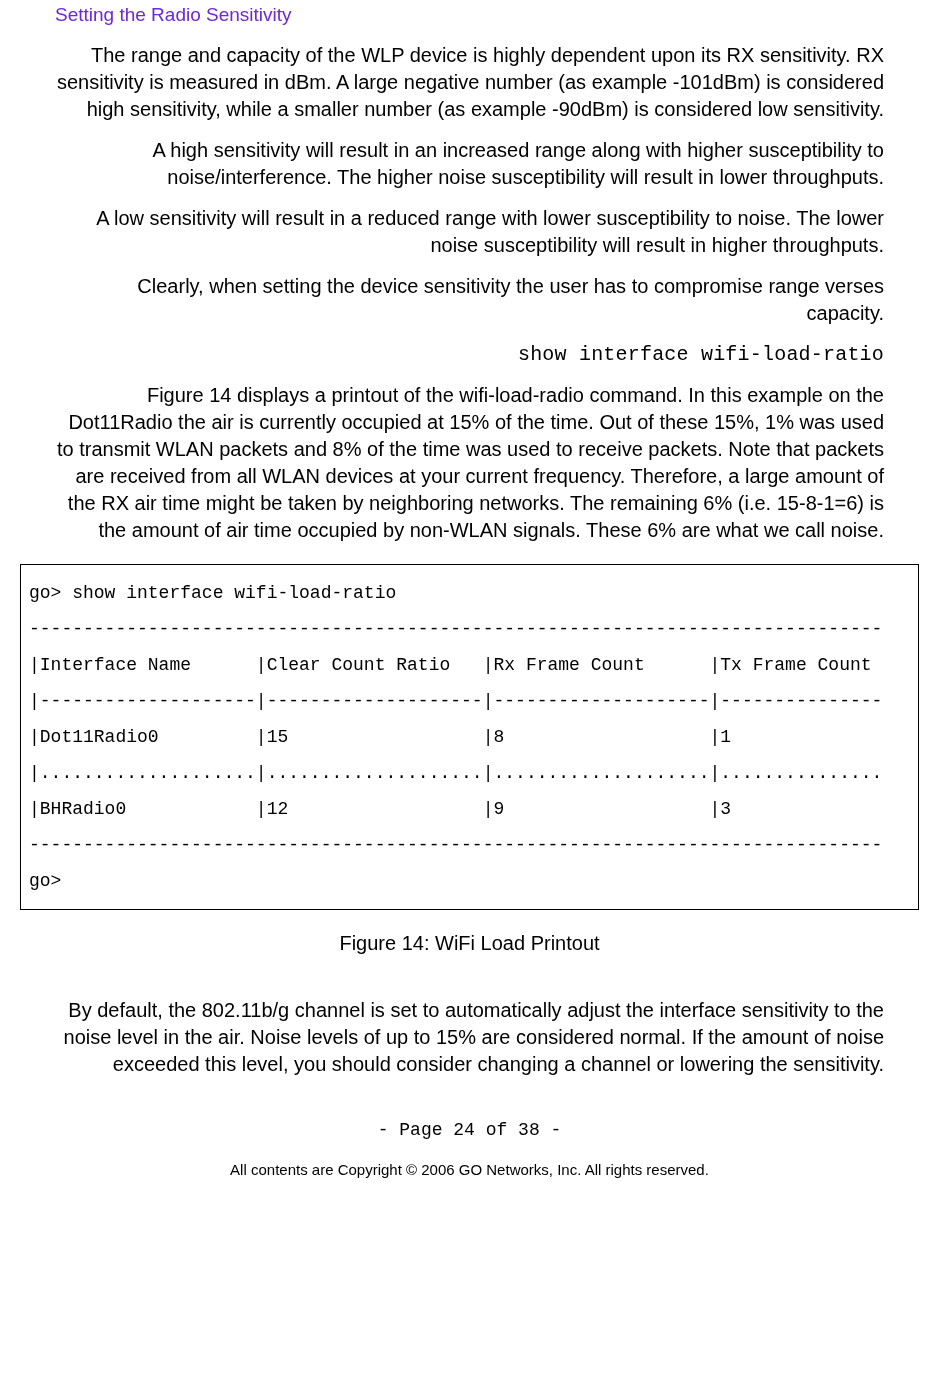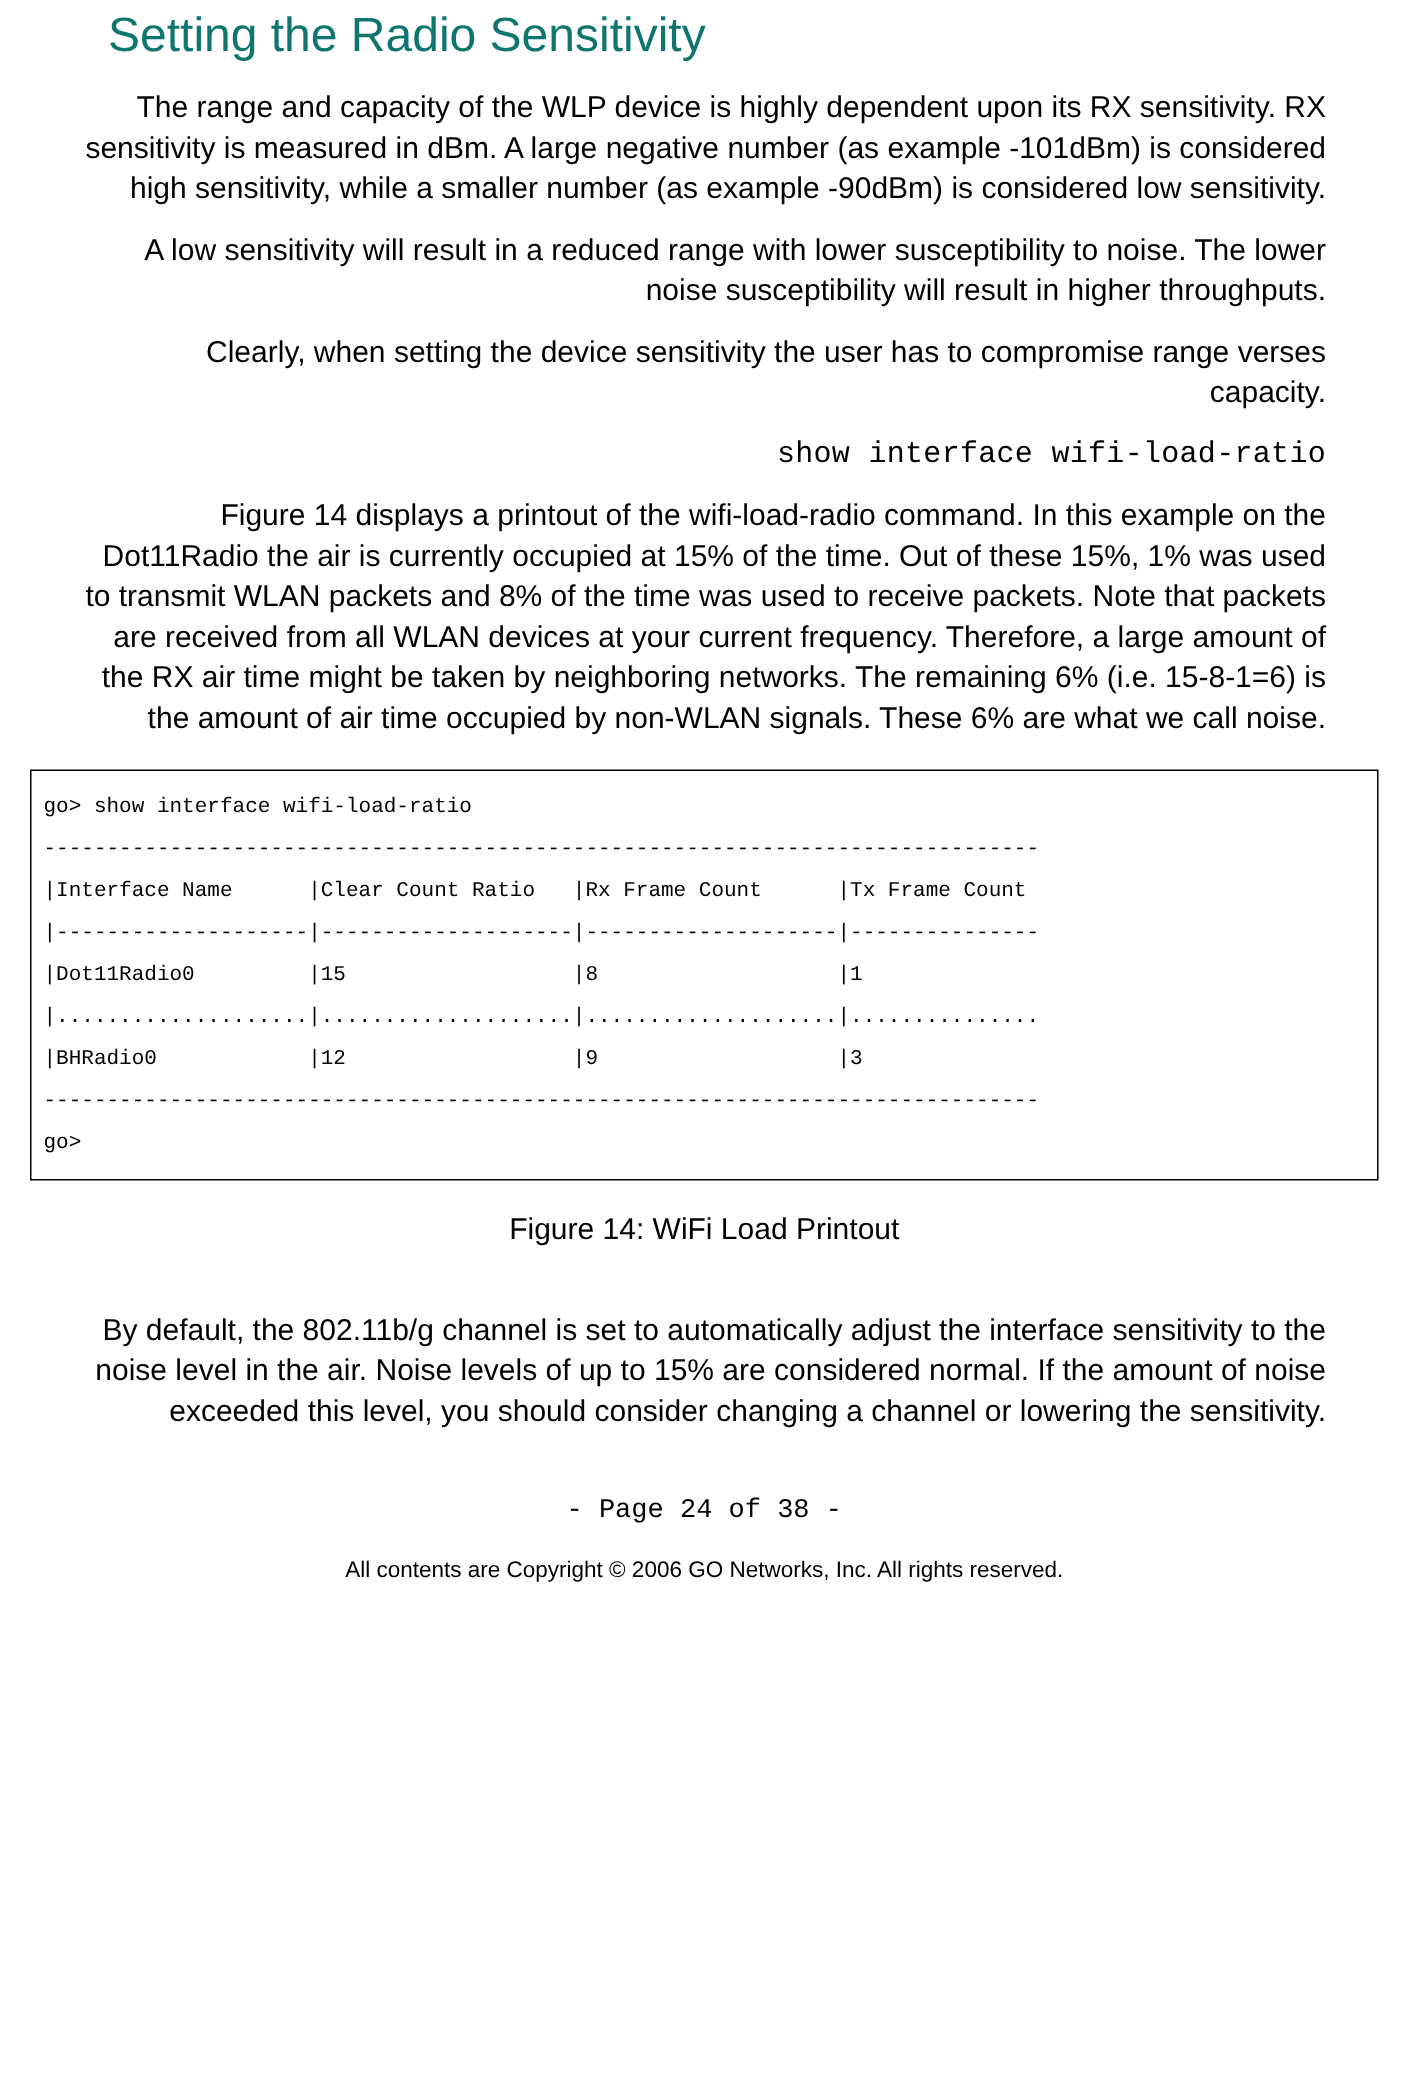--- a/index.html
+++ b/index.html
@@ -10,37 +10,37 @@
     background: #fff;
     margin: 0;
     padding: 0;
     width: 939px;
   }
   .page {
     padding: 0 55px 20px 55px;
     box-sizing: border-box;
   }
   .heading {
-    color: #0f766e;
-    font-size: 32px;
+    color: #6d28d9;
+    font-size: 19px;
     font-weight: normal;
-    margin: 2px 0 14px 17px;
+    margin: 2px 0 14px 0;
   }
   .para {
     margin: 0 0 14px 0;
     text-align: right;
   }
   .mono {
     font-family: "Courier New", Courier, monospace;
     letter-spacing: 0.2px;
     margin-left: 28px;
   }
   .code-block {
     font-family: "Courier New", Courier, monospace;
-    font-size: 14px;
+    font-size: 18px;
     border: 1px solid #000;
     padding: 10px 8px 10px 8px;
     margin: 20px 0 20px -35px;
     margin-right: -35px;
     line-height: 2;
     white-space: pre;
     overflow: hidden;
   }
   .fig-caption {
     text-align: center;
@@ -60,20 +60,21 @@
     margin-top: 18px;
   }
 </style>
 </head>
 <body>
 
 <div class="page">
   <div class="heading">Setting the Radio Sensitivity</div>
 
   <p class="para">The range and capacity of the WLP device is highly dependent upon its RX sensitivity. RX sensitivity is measured in dBm. A large negative number (as example -101dBm) is considered high sensitivity, while a smaller number (as example -90dBm) is considered low sensitivity.</p>
+  <p class="para">A high sensitivity will result in an increased range along with higher susceptibility to noise/interference. The higher noise susceptibility will result in lower throughputs.</p>
   <p class="para">A low sensitivity will result in a reduced range with lower susceptibility to noise. The lower noise susceptibility will result in higher throughputs.</p>
   <p class="para">Clearly, when setting the device sensitivity the user has to compromise range verses capacity.</p>
   <p class="para mono">show interface wifi-load-ratio</p>
   <p class="para">Figure 14 displays a printout of the wifi-load-radio command. In this example on the Dot11Radio the air is currently occupied at 15% of the time. Out of these 15%, 1% was used to transmit WLAN packets and 8% of the time was used to receive packets. Note that packets are received from all WLAN devices at your current frequency. Therefore, a large amount of the RX air time might be taken by neighboring networks.  The remaining 6% (i.e. 15-8-1=6) is the amount of air time occupied by non-WLAN signals. These 6% are what we call noise.</p>
 
   <div class="code-block"><span>go&gt; show interface wifi-load-ratio</span>
 <span>-------------------------------------------------------------------------------</span>
 <span>|Interface Name      |Clear Count Ratio   |Rx Frame Count      |Tx Frame Count</span>
 <span>|--------------------|--------------------|--------------------|---------------</span>
 <span>|Dot11Radio0         |15                  |8                   |1</span>

